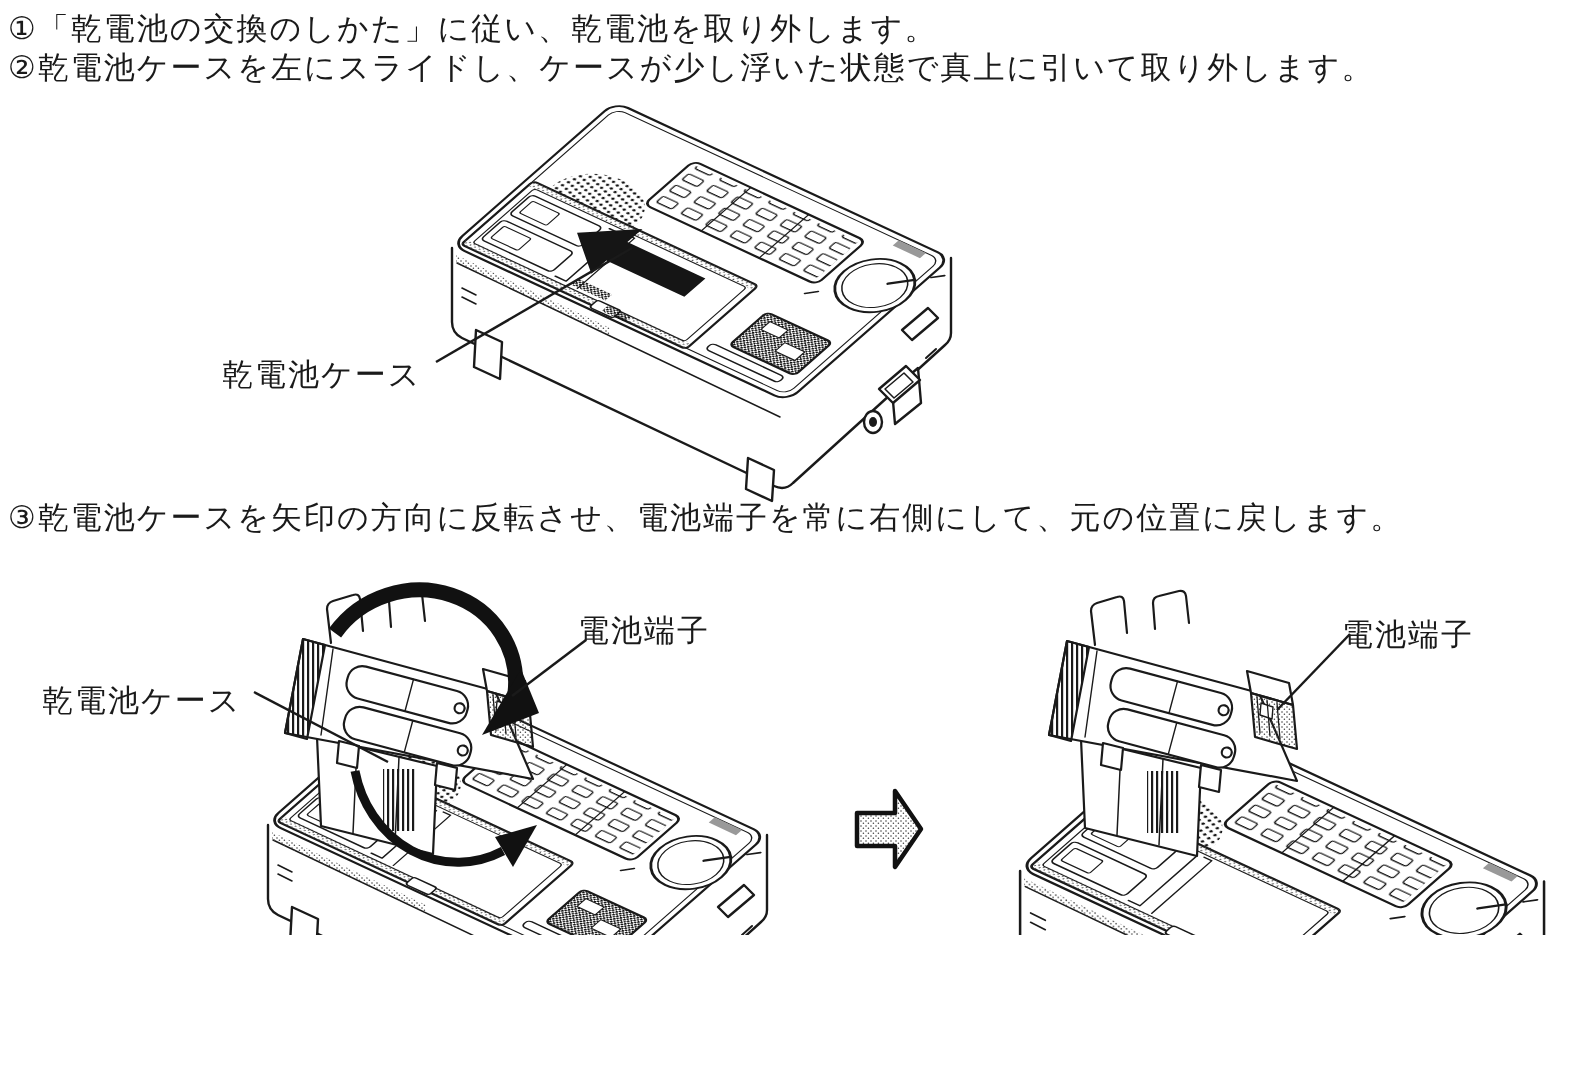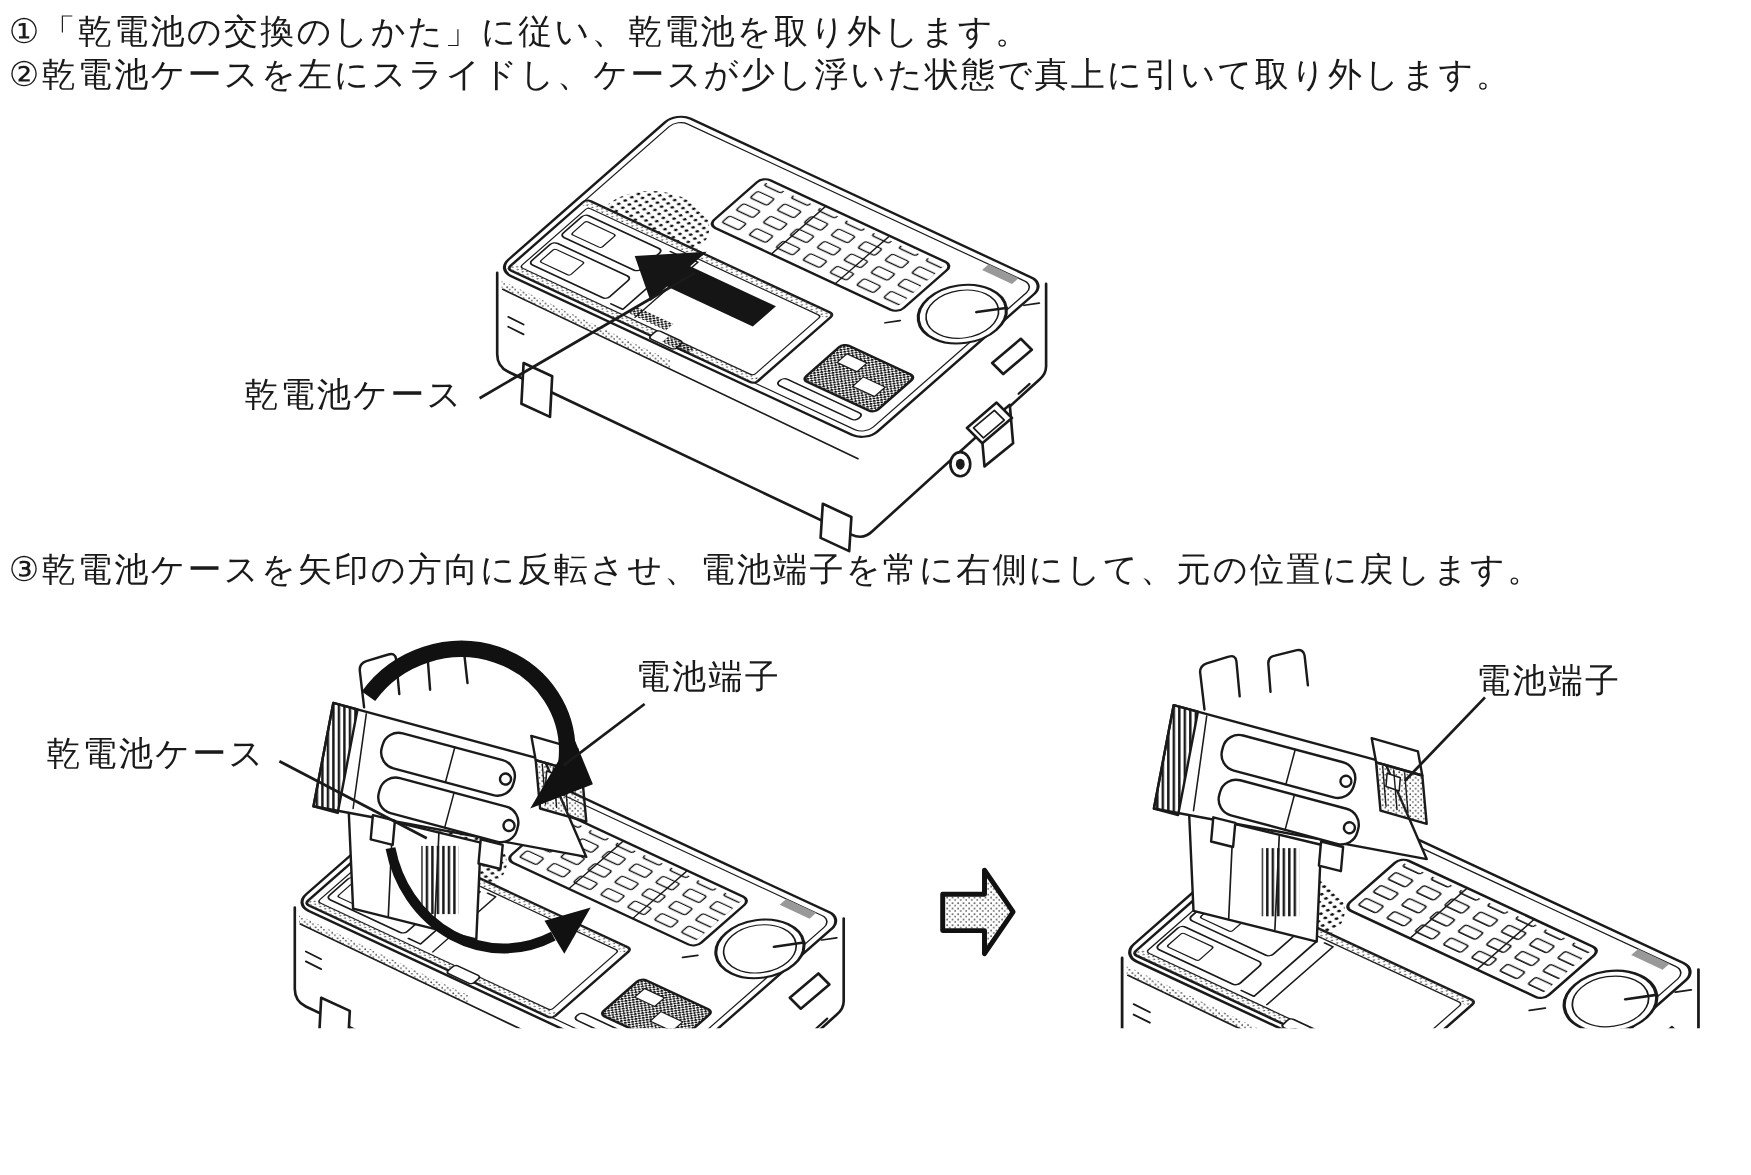--- a/index.html
+++ b/index.html
@@ -1,19 +1,19 @@
 <!DOCTYPE html>
 <html><head>
 <meta charset="utf-8">
 <style>
   html,body{margin:0;padding:0;background:#fff;}
   .page{position:relative;width:1592px;height:935px;background:#fff;overflow:hidden;
         font-family:"Liberation Sans","DejaVu Sans",sans-serif;color:#1a1a1a;}
   .step{position:absolute;font-size:31px;letter-spacing:2px;font-weight:500;white-space:nowrap;}
-  .fig-label{position:absolute;font-size:31px;letter-spacing:2px;font-weight:500;white-space:nowrap;}
+  .fig-label{position:absolute;font-size:31px;letter-spacing:2px;font-weight:500;white-space:nowrap;margin-top:16px;}
   svg{position:absolute;overflow:visible;}
   .defs-holder{width:0;height:0;position:absolute;left:0;top:0;}
 </style>
 </head>
 <body>
 
 <div class="page">
 
   <svg class="defs-holder" aria-hidden="true">
     <defs>

